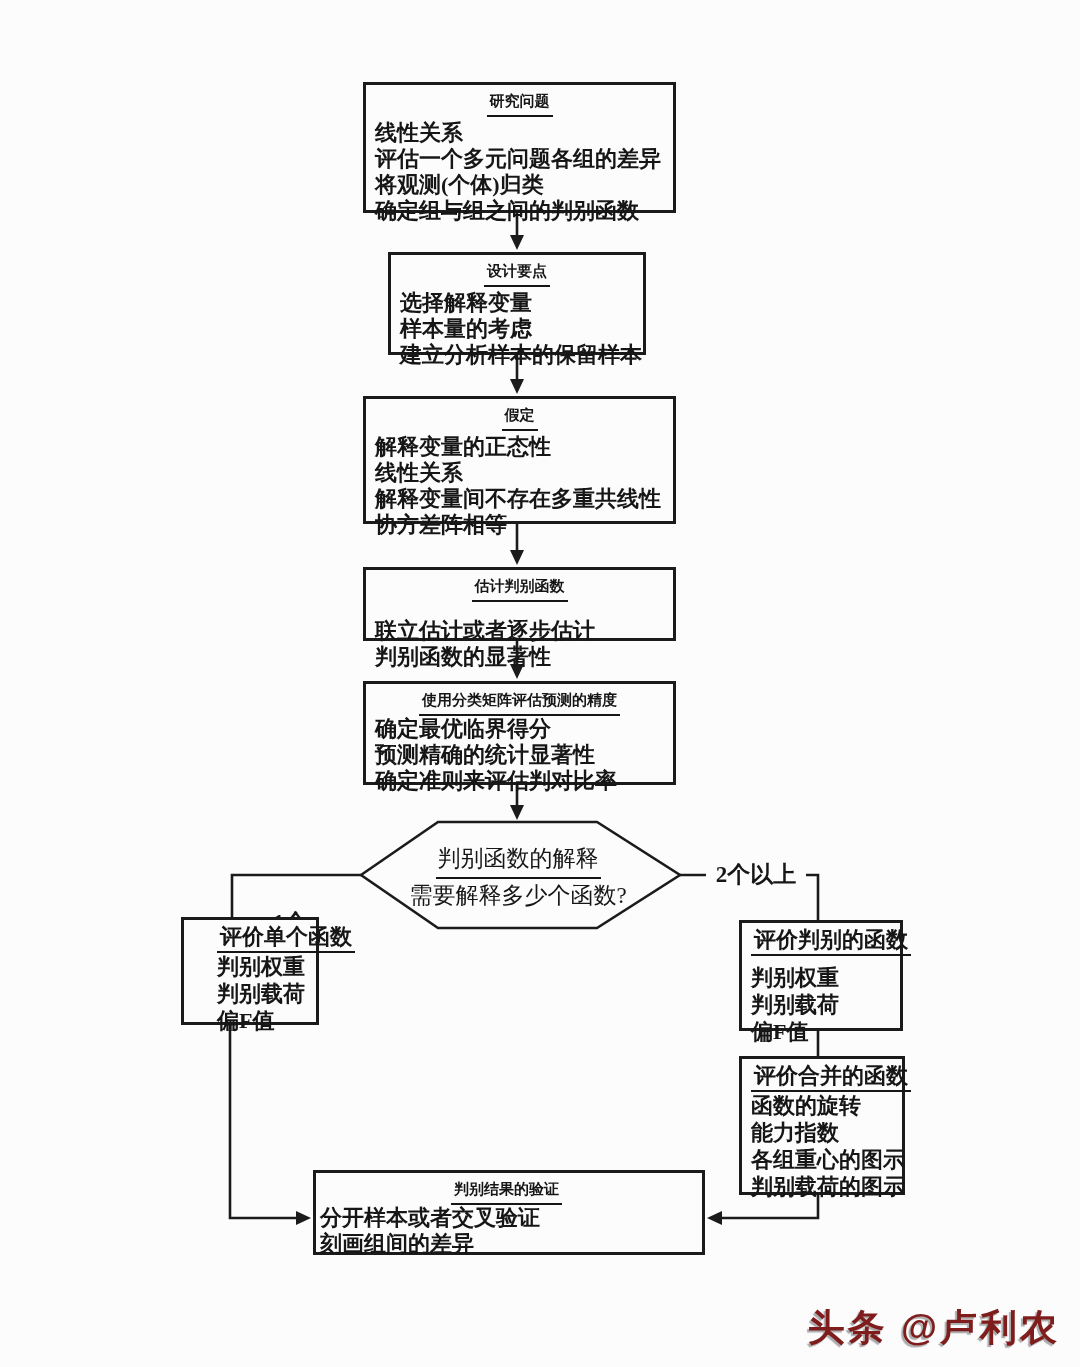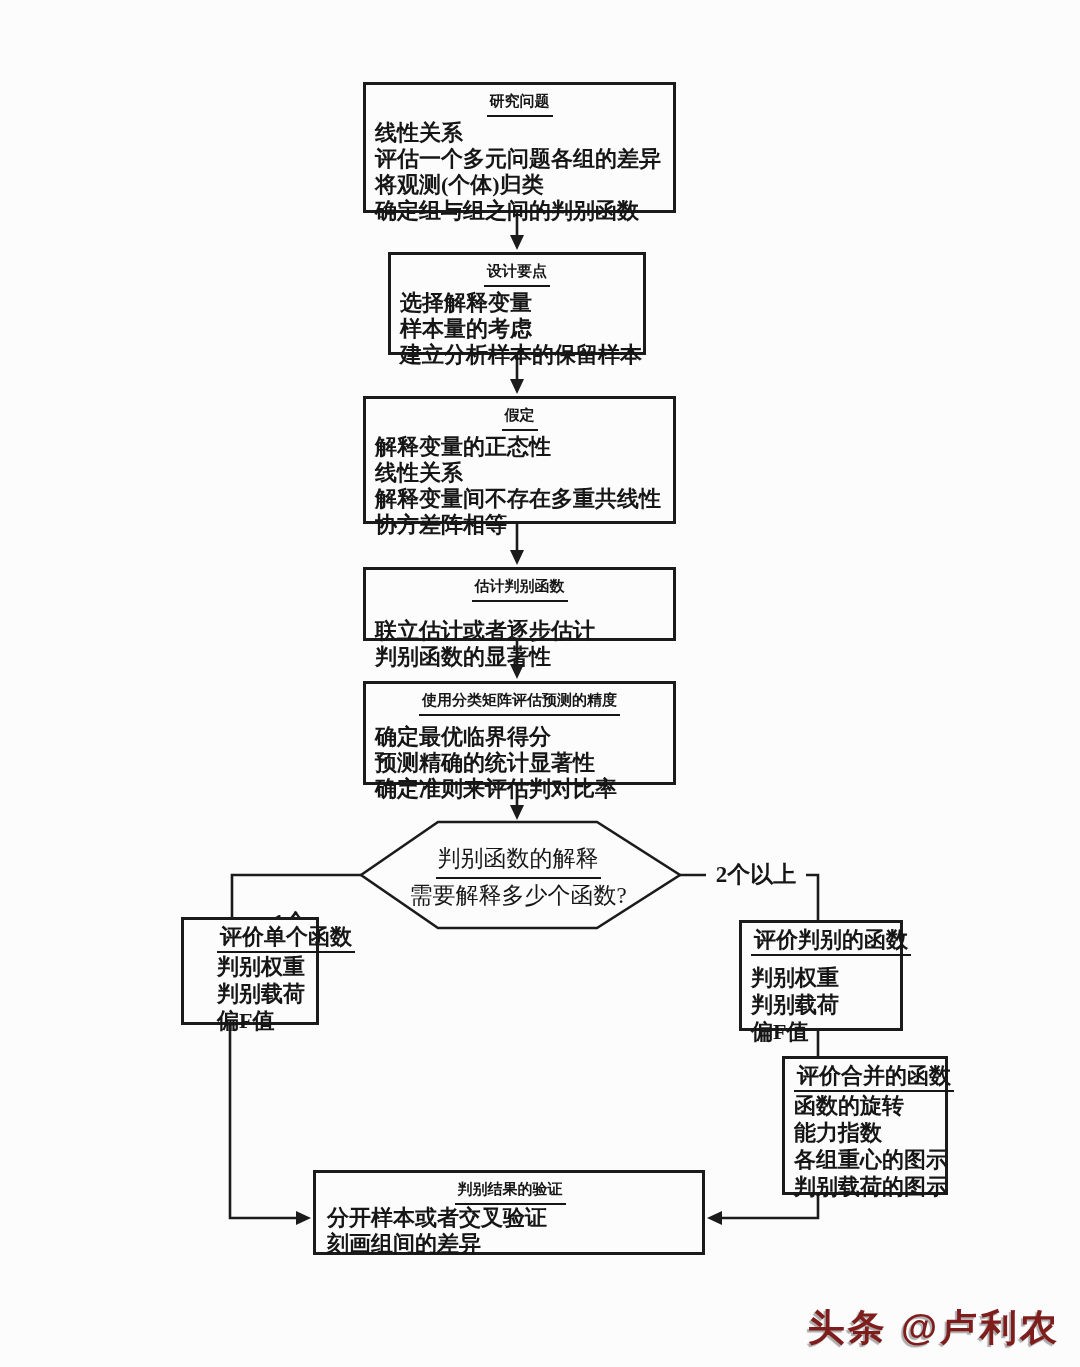--- a/index.html
+++ b/index.html
@@ -142,21 +142,21 @@
     <div class="box-line">协方差阵相等</div>
   </div>
 
   <div class="box main-box" style="left:363px; top:567px; width:313px; height:74px;">
     <div class="box-title" style="margin-bottom:16px;"><span class="ul">估计判别函数</span></div>
     <div class="box-line">联立估计或者逐步估计</div>
     <div class="box-line">判别函数的显著性</div>
   </div>
 
   <div class="box main-box" style="left:363px; top:681px; width:313px; height:104px;">
-    <div class="box-title" style="margin-bottom:8px;"><span class="ul">使用分类矩阵评估预测的精度</span></div>
+    <div class="box-title" style="margin-bottom:0;"><span class="ul">使用分类矩阵评估预测的精度</span></div>
     <div class="box-line">确定最优临界得分</div>
     <div class="box-line">预测精确的统计显著性</div>
     <div class="box-line">确定准则来评估判对比率</div>
   </div>
 
   <div class="decision-text">
     <div><span class="ul">判别函数的解释</span></div>
     <div>需要解释多少个函数?</div>
   </div>
 
@@ -170,29 +170,29 @@
     <div class="box-line">偏F值</div>
   </div>
 
   <div class="box side-box" style="left:739px; top:920px; width:164px; height:111px;">
     <div class="box-title" style="margin-bottom:8px;"><span class="ul">评价判别的函数</span></div>
     <div class="box-line">判别权重</div>
     <div class="box-line">判别载荷</div>
     <div class="box-line">偏F值</div>
   </div>
 
-  <div class="box side-box" style="left:782px; top:1056px; width:166px; height:139px;">
+  <div class="box side-box" style="left:739px; top:1056px; width:166px; height:139px;">
     <div class="box-title" style="margin-bottom:0;"><span class="ul">评价合并的函数</span></div>
     <div class="box-line">函数的旋转</div>
     <div class="box-line">能力指数</div>
     <div class="box-line">各组重心的图示</div>
     <div class="box-line">判别载荷的图示</div>
   </div>
 
-  <div class="box main-box" style="left:313px; top:1170px; width:392px; height:85px; padding-left:11px;">
+  <div class="box main-box" style="left:313px; top:1170px; width:392px; height:85px; padding-left:4px;">
     <div class="box-title" style="margin-bottom:0;"><span class="ul">判别结果的验证</span></div>
     <div class="box-line">分开样本或者交叉验证</div>
     <div class="box-line">刻画组间的差异</div>
   </div>
 
   <div class="watermark">头条 @卢利农</div>
 
 </div>
 
 </body></html>

